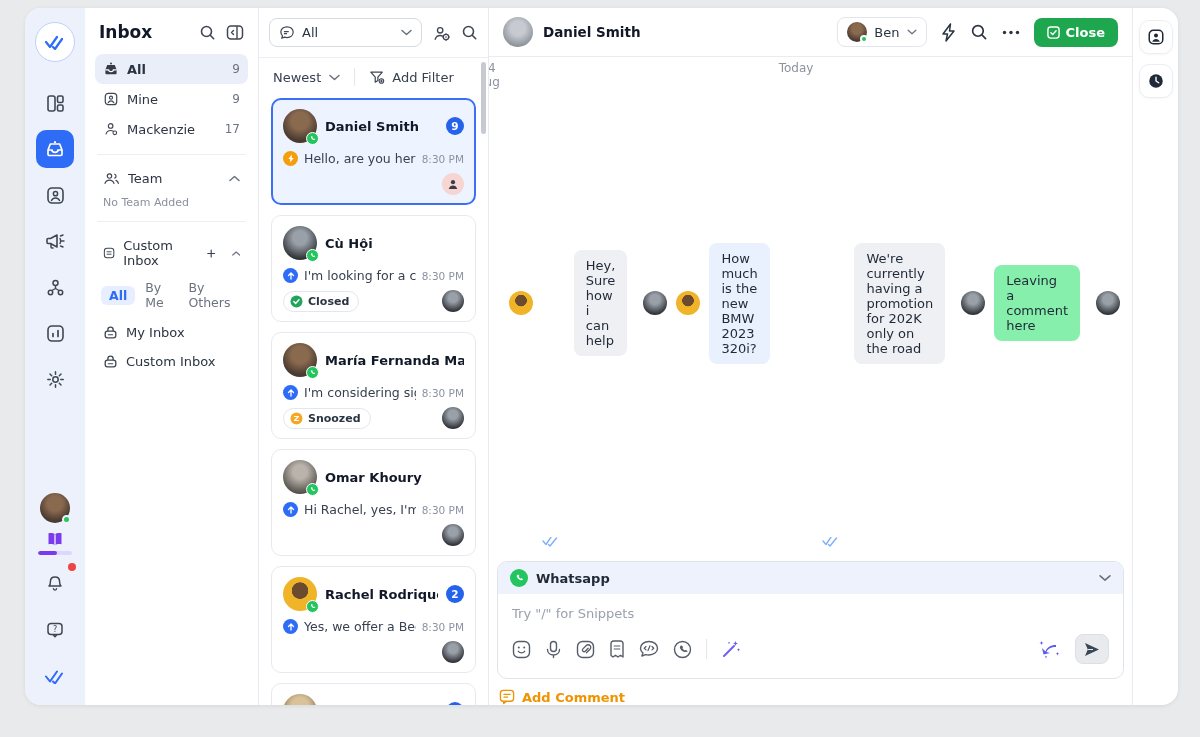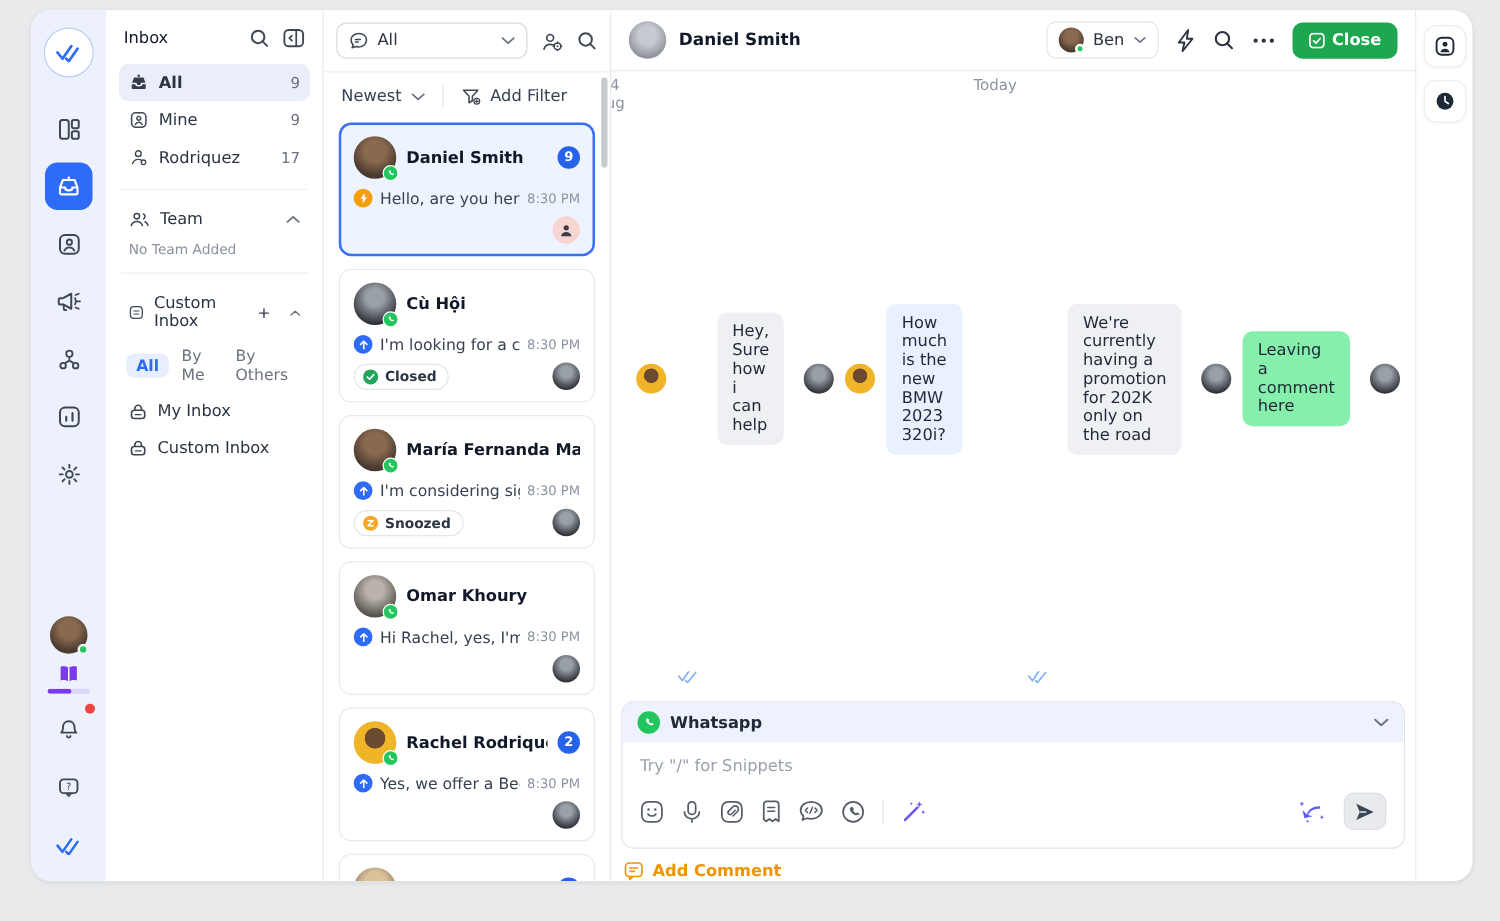--- a/index.html
+++ b/index.html
@@ -19,21 +19,21 @@
   .dot { position:absolute; width:9px; height:9px; border-radius:50%; background:#22c55e; border:2px solid #edf1fb; right:-1px; bottom:-1px; }
   .kb-wrap { display:flex; flex-direction:column; align-items:center; margin-bottom:10px; }
   .kb-bar { width:34px; height:4px; border-radius:2px; background:#ddd6fe; margin-top:3px; position:relative; overflow:hidden; }
   .kb-bar::after { content:""; position:absolute; left:0; top:0; height:100%; width:55%; background:#7c3aed; border-radius:2px; }
   .bell-wrap { position:relative; }
   .bell-dot { position:absolute; top:-2px; right:-2px; width:8px; height:8px; border-radius:50%; background:#ef4444; }
 
   
   .sidebar { width:174px; border-right:1px solid #e8eaef; padding:14px 10px 10px; flex-shrink:0; }
   .sb-head { display:flex; align-items:center; padding:0 4px 12px; }
-  .sb-title { font-size:13px; font-weight:normal; color:#111827; flex:1; }
+  .sb-title { font-size:17px; font-weight:bold; color:#111827; flex:1; }
   .sb-head .hicon { margin-left:10px; cursor:pointer; display:flex; }
   .sb-item { display:flex; align-items:center; gap:8px; padding:7px 8px; border-radius:8px; font-size:13px; color:#2b3442; cursor:pointer; }
   .sb-item.active { background:#e9eef8; font-weight:bold; }
   .sb-item .cnt { margin-left:auto; font-size:12px; color:#6b7280; font-weight:normal; }
   .sb-div { height:1px; background:#eceef2; margin:10px 2px; }
   .sb-row { display:flex; align-items:center; gap:8px; padding:6px 8px; font-size:13px; color:#2b3442; cursor:pointer; }
   .sb-row .spacer { flex:1; }
   .sb-empty { font-size:11px; color:#8a919e; padding:4px 8px 2px; }
   .tabs { display:flex; align-items:center; gap:10px; padding:6px 6px 8px; font-size:12.5px; color:#6b7280; }
   .tab-all { color:#2e6bf6; background:#e6eeff; border-radius:6px; padding:2px 8px; font-weight:bold; cursor:pointer; }
@@ -233,21 +233,21 @@
         </svg>
       <span>Mine</span>
       <span class="cnt">9</span>
     </div>
     <div class="sb-item">
       <svg width="16" height="16" viewBox="0 0 21 21">
           <circle cx="10" cy="6.5" r="3" stroke="#3f4754" stroke-width="1.5" fill="none"></circle>
           <path d="M4 17c.9-3 3-4.5 6-4.5 1.2 0 2.3.2 3.2.8" stroke="#3f4754" stroke-width="1.5" fill="none" stroke-linecap="round"></path>
           <circle cx="15.5" cy="15.5" r="2.4" stroke="#3f4754" stroke-width="1.4" fill="none"></circle>
         </svg>
-      <span>Rodriquez</span>
+      <span>Mackenzie</span>
       <span class="cnt">17</span>
     </div>
 
     <div class="sb-div"></div>
 
     <div class="sb-row">
       <svg width="17" height="15" viewBox="0 0 21 17">
           <circle cx="8" cy="5.5" r="2.7" stroke="#3f4754" stroke-width="1.5" fill="none"></circle>
           <path d="M2.5 14.5c.9-2.7 2.9-4 5.5-4s4.6 1.3 5.5 4" stroke="#3f4754" stroke-width="1.5" fill="none" stroke-linecap="round"></path>
           <path d="M14.5 3.2a2.6 2.6 0 010 4.8M16 10.8c1.6.6 2.6 1.8 3 3.7" stroke="#3f4754" stroke-width="1.5" fill="none" stroke-linecap="round"></path>

